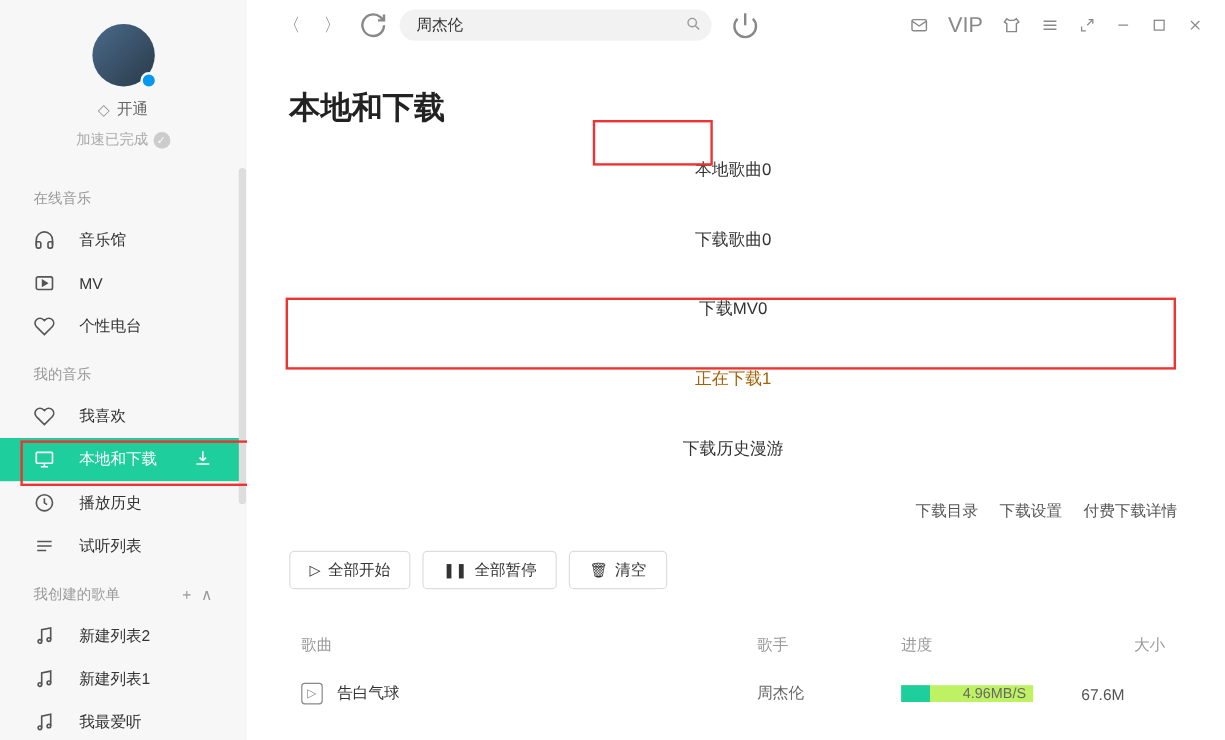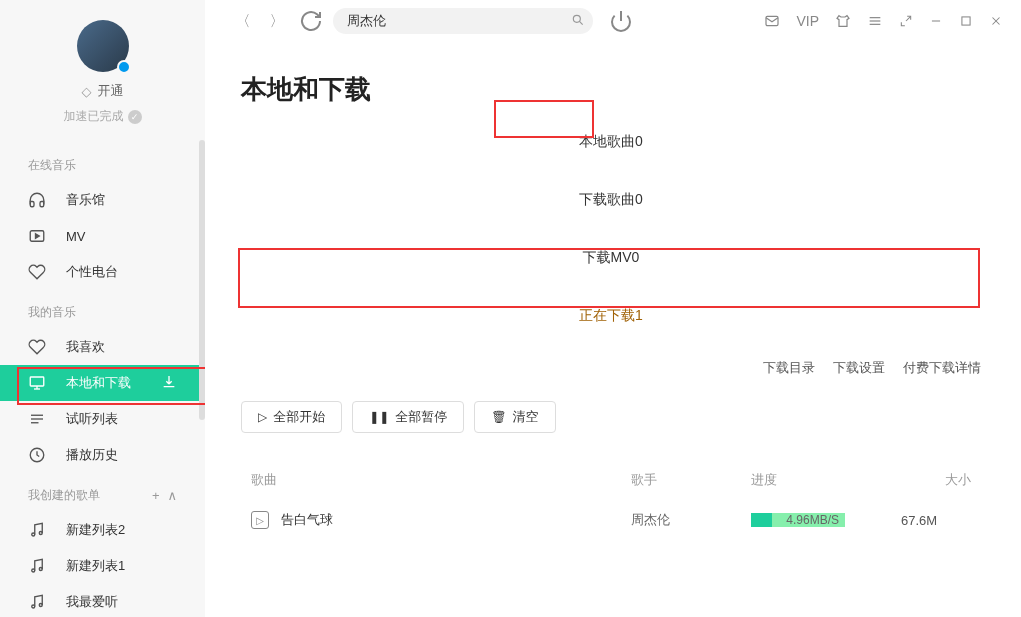--- a/index.html
+++ b/index.html
@@ -29,21 +29,21 @@
     .sidebar-highlight { position: absolute; left: 17px; top: 367px; width: 195px; height: 38px; border: 2px solid #e33; pointer-events: none; }
 
     .main { flex: 1; display: flex; flex-direction: column; }
     
     .topbar { height: 42px; display: flex; align-items: center; padding: 0 18px 0 26px; gap: 10px; }
     .nav-btn { width: 24px; height: 24px; display: inline-flex; align-items: center; justify-content: center; color: #888; cursor: pointer; font-size: 15px; }
     .search-box { display: flex; align-items: center; background: #f2f2f2; border-radius: 14px; height: 26px; padding: 0 8px 0 14px; width: 260px; }
     .search-input { border: none; background: transparent; outline: none; flex: 1; font-size: 13px; color: #333; }
     .search-icon { color: #999; font-size: 13px; }
     .power-icon { color: #888; margin-left: 6px; }
-    .topbar-right { margin-left: auto; display: flex; align-items: center; gap: 16px; color: #888; font-size: 14px; }
+    .topbar-right { margin-left: auto; display: flex; align-items: center; gap: 16px; color: #888; font-size: 18px; }
     .topbar-right .tb-icon { cursor: pointer; display: inline-flex; align-items: center; justify-content: center; }
 
     .content { padding: 30px 40px 0 36px; flex: 1; }
     .page-title { font-size: 26px; font-weight: 600; color: #222; margin-bottom: 20px; }
     
     .tab-row { display: flex; align-items: center; gap: 28px; font-size: 14px; color: #333; position: relative; margin-bottom: 24px; flex-direction: column; }
     .tab { cursor: pointer; padding: 6px 0; }
     .tab.active { color: #a16207; }
     .tab-links { margin-left: auto; display: flex; gap: 18px; font-size: 13px; color: #555; }
     .tab-links span { cursor: pointer; }
@@ -58,21 +58,21 @@
     .col-song { width: 380px; }
     .col-artist { width: 120px; }
     .col-progress { width: 150px; }
     .col-size { width: 70px; text-align: right; }
     
     .table-row { display: flex; align-items: center; padding: 14px 10px; color: #333; font-size: 13px; }
     .table-row .song-cell { width: 380px; display: flex; align-items: center; gap: 12px; }
     .play-icon { width: 18px; height: 18px; border: 1px solid #888; border-radius: 3px; display: inline-flex; align-items: center; justify-content: center; font-size: 10px; color: #888; }
     .artist-cell { width: 120px; color: #666; }
     .progress-cell { width: 150px; display: flex; align-items: center; gap: 0; }
-    .progress-bar { width: 94px; height: 14px; background: #86efac; position: relative; }
+    .progress-bar { width: 110px; height: 14px; background: #bef264; position: relative; }
     .progress-fill { position: absolute; left: 0; top: 0; height: 100%; width: 22%; background: #1ece9c; }
     .speed-text { font-size: 12px; color: #666; position: absolute; right: 6px; top: 0; line-height: 14px; }
     .size-cell { width: 70px; text-align: left; color: #555; }
     
     .row-highlight { position: absolute; left: 238px; top: 248px; width: 742px; height: 60px; border: 2px solid #e33; pointer-events: none; }
 
     svg { width: 100%; height: 100%; }
   </style>
 </head>
 <body>
@@ -139,35 +139,35 @@
         </svg>
       </span>
     <span>本地和下载</span>
     <span class="trail-icon"><svg viewBox="0 0 24 24" width="16" height="16" fill="none" stroke="currentColor" stroke-width="2">
           <path d="M12 3v12m0 0l-4-4m4 4l4-4M4 19h16"></path>
         </svg></span>
   </div>
   <div class="sidebar-item">
     <span class="item-icon">
         <svg viewBox="0 0 24 24" fill="none" stroke="currentColor" stroke-width="1.8">
+          <circle cx="12" cy="12" r="9"></circle>
+          <polyline points="12,7 12,12 15,14"></polyline>
+        </svg>
+      </span>
+    <span>播放历史</span>
+  </div>
+  <div class="sidebar-item">
+    <span class="item-icon">
+        <svg viewBox="0 0 24 24" fill="none" stroke="currentColor" stroke-width="1.8">
           <line x1="4" y1="7" x2="20" y2="7"></line>
           <line x1="4" y1="12" x2="20" y2="12"></line>
           <line x1="4" y1="17" x2="14" y2="17"></line>
         </svg>
       </span>
     <span>试听列表</span>
-  </div>
-  <div class="sidebar-item">
-    <span class="item-icon">
-        <svg viewBox="0 0 24 24" fill="none" stroke="currentColor" stroke-width="1.8">
-          <circle cx="12" cy="12" r="9"></circle>
-          <polyline points="12,7 12,12 15,14"></polyline>
-        </svg>
-      </span>
-    <span>播放历史</span>
   </div>
 
   <div class="playlist-header">
     <span class="title">我创建的歌单</span>
     <span class="actions">
       <span>+</span>
       <span>∧</span>
     </span>
   </div>
   <div class="sidebar-item">
@@ -274,20 +274,21 @@
   </div>
 
   <div class="content">
     <div class="page-title">本地和下载</div>
 
     <div class="tab-row">
       <span class="tab">本地歌曲0</span>
       <span class="tab">下载歌曲0</span>
       <span class="tab">下载MV0</span>
       <span class="tab active">正在下载1</span>
+      <span class="tab">下载历史漫游</span>
       <div class="tab-links">
         <span>下载目录</span>
         <span>下载设置</span>
         <span>付费下载详情</span>
       </div>
     </div>
 
     <div class="action-row">
       <button class="action-btn">
           <span class="bicon">▷</span>

